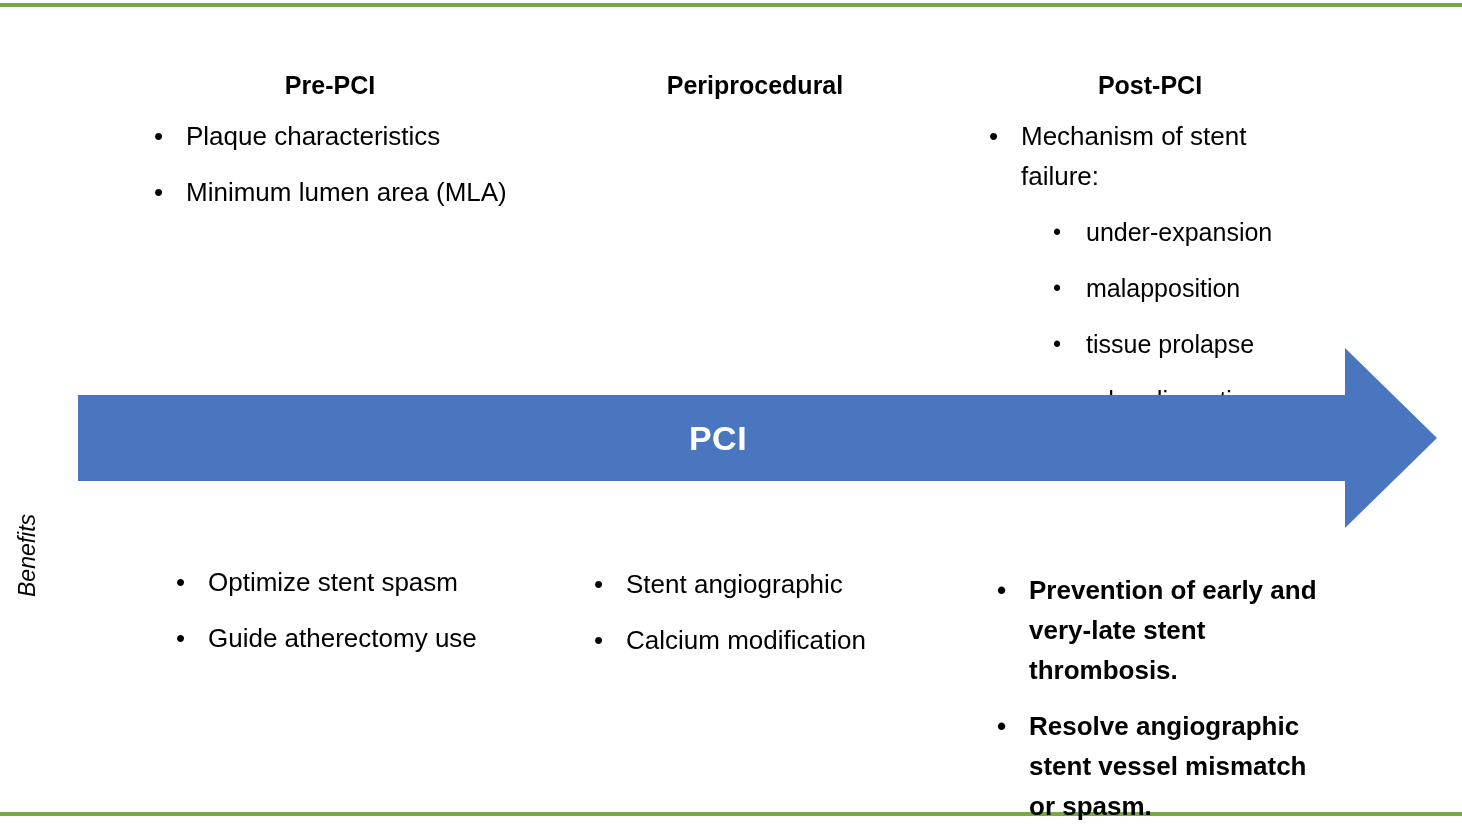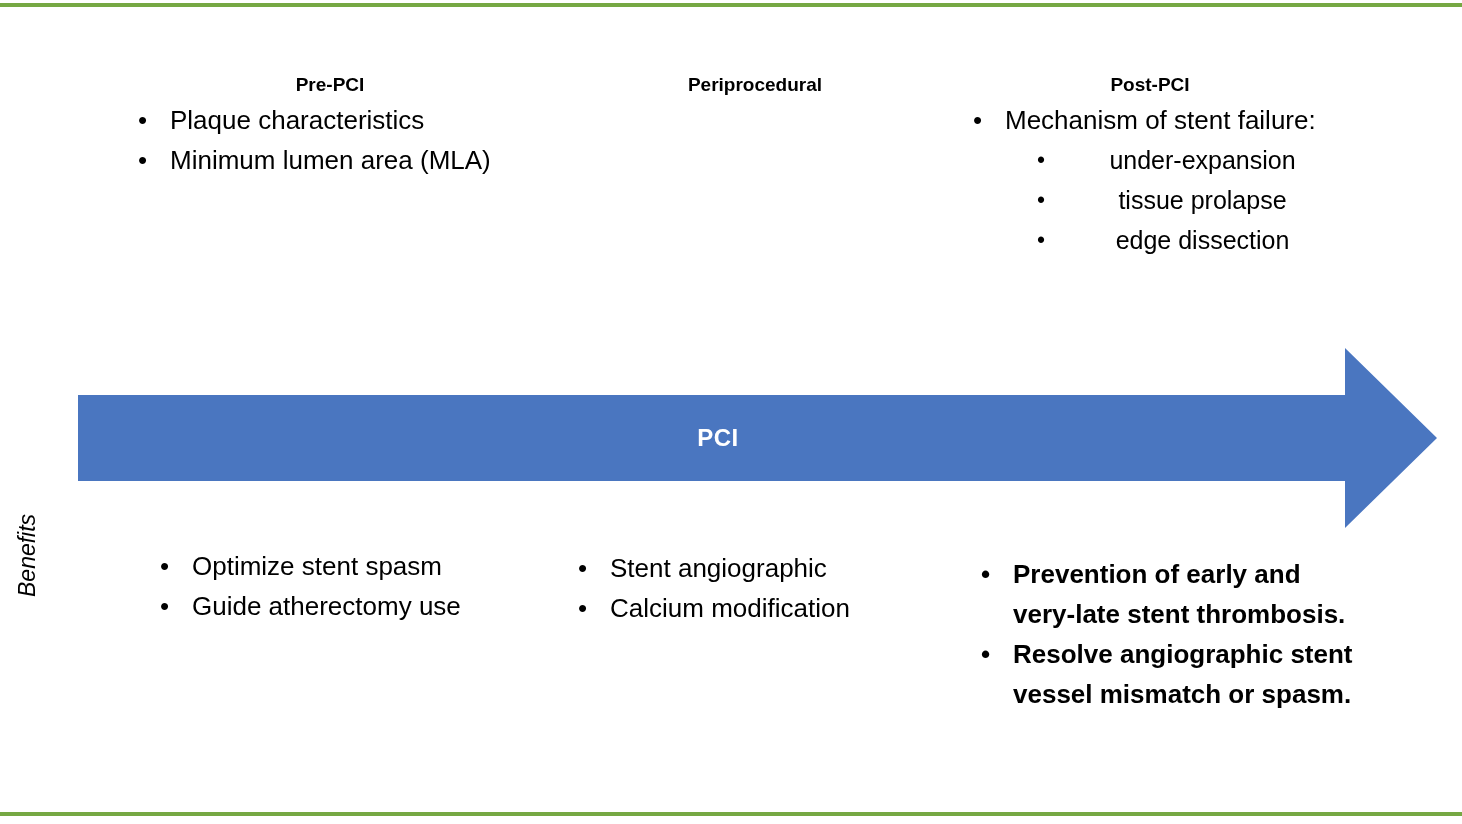--- a/index.html
+++ b/index.html
@@ -26,51 +26,50 @@
   }
   .rule.top    { top: 3px; }
   .rule.bottom { top: 812px; }
 
   
   .col {
     position: absolute;
   }
   .col-title {
     font-weight: bold;
-    font-size: 19px;
+    font-size: 25px;
     line-height: 30px;
     text-align: center;
     white-space: nowrap;
   }
 
   
   ul.bullets {
     list-style: none;
     margin: 0;
     padding: 0;
   }
   ul.bullets > li {
     position: relative;
     padding-left: 40px;
     font-size: 26px;
     line-height: 40px;
-    margin: 0;
+    margin: 16px;
   }
   ul.bullets > li::before {
     content: "\2022";
     position: absolute;
     left: 8px;
     top: 0;
     font-size: 26px;
     line-height: 40px;
   }
   ul.bullets.sub {
     margin-top: 0;
     padding-left: 68px;
-    text-align: center;
   }
   ul.bullets.sub > li {
     font-size: 25px;
     line-height: 40px;
     padding-left: 37px;
   }
   ul.bullets.sub > li::before {
     left: 4px;
     font-size: 23px;
   }
@@ -92,21 +91,21 @@
     position: absolute;
     left: 0;
     top: 0;
     width: 1280px;
     height: 186px;
     display: flex;
     align-items: center;
     justify-content: center;
     color: #ffffff;
     font-weight: bold;
-    font-size: 24px;
+    font-size: 34px;
     letter-spacing: 0.5px;
     pointer-events: none;
   }
 
   
   .benefits-label {
     position: absolute;
     left: 14px;
     top: 545px;
     width: 180px;
@@ -136,20 +135,21 @@
   <div class="col-title">Periprocedural</div>
 </div>
 
 <div class="col" style="left:965px; top:70px; width:370px;">
   <div class="col-title">Post-PCI</div>
   <ul class="bullets">
     <li>Mechanism of stent failure:</li>
   </ul>
   <ul class="bullets sub">
     <li>under-expansion</li>
+    <li>malapposition</li>
     <li>tissue prolapse</li>
     <li>edge dissection</li>
   </ul>
 </div>
 
 <div class="arrow-wrap">
   <svg viewBox="0 0 1362 186" preserveAspectRatio="none">
     <polygon points="0,50 1267,50 1267,3 1359,93 1267,183 1267,136 0,136" fill="#4a76c0"></polygon>
   </svg>
   <div class="arrow-label">PCI</div>

